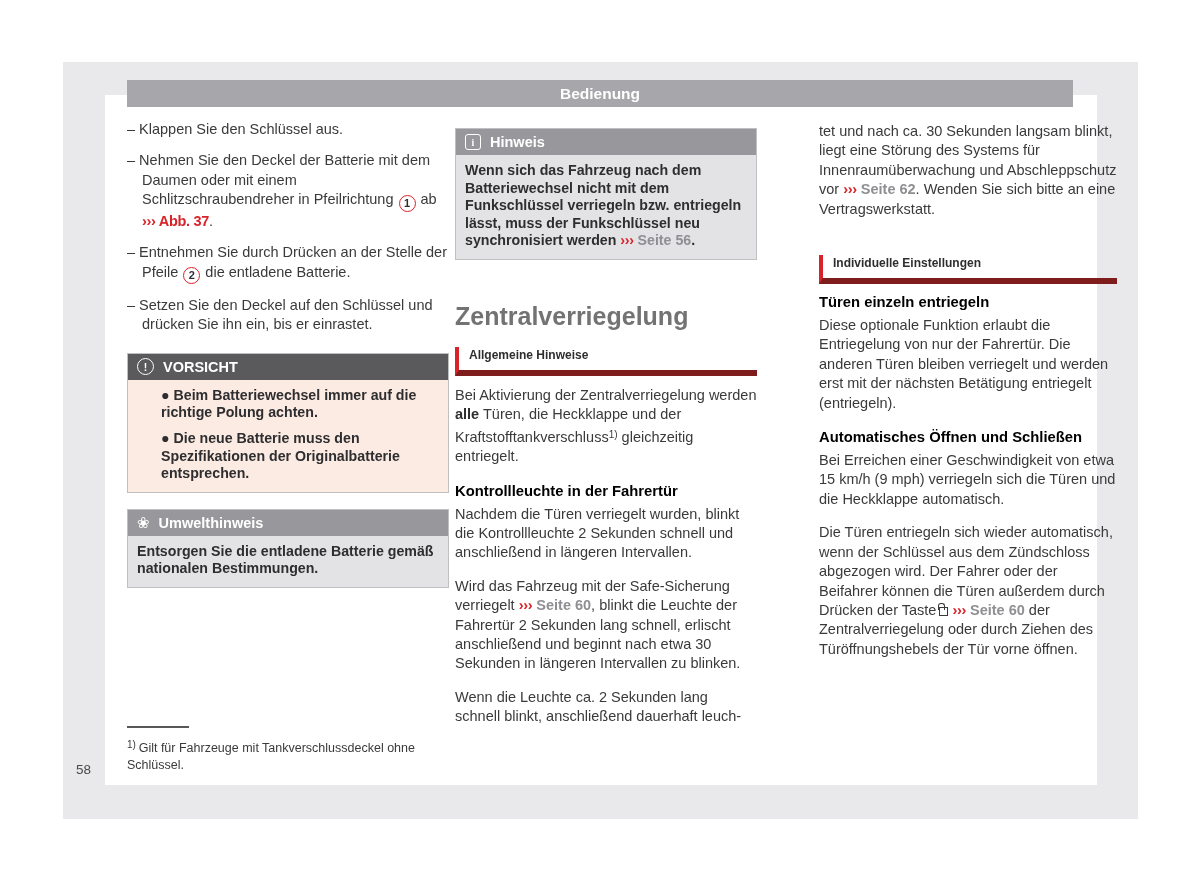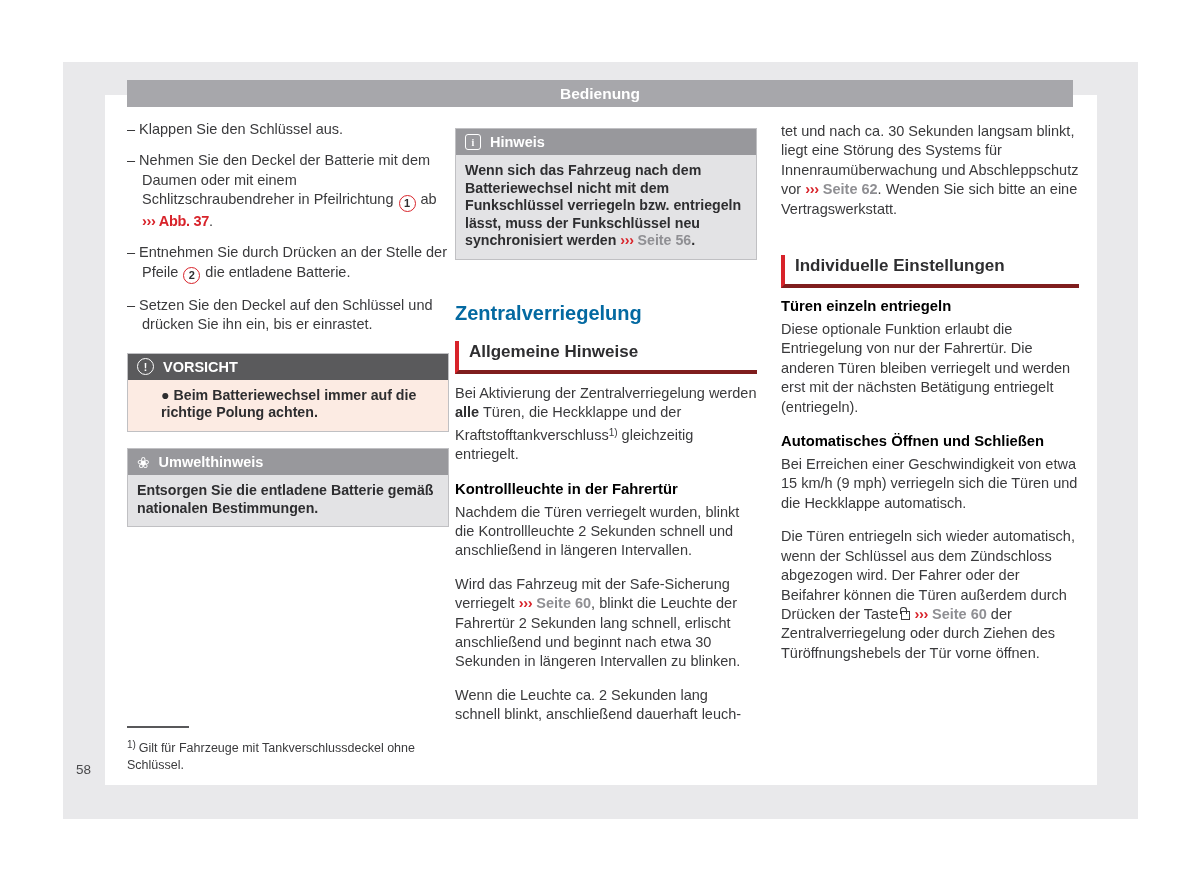--- a/index.html
+++ b/index.html
@@ -5,28 +5,28 @@
   html,body{margin:0;padding:0;background:#ffffff;}
   .canvas{position:relative;width:1200px;height:884px;background:#ffffff;overflow:hidden;
           font-family:"Liberation Sans","DejaVu Sans",sans-serif;color:#3a3a3c;}
   .gray-panel{position:absolute;left:63px;top:62px;width:1075px;height:757px;background:#e9e9eb;}
   .white-page{position:absolute;left:105px;top:95px;width:992px;height:690px;background:#ffffff;}
   .chapter-bar{position:absolute;left:127px;top:80px;width:946px;height:27px;background:#a7a7ab;
                color:#ffffff;font-weight:bold;font-size:15.5px;line-height:27px;text-align:center;}
   .col{position:absolute;top:120px;}
   .col1{left:127px;width:322px;}
   .col2{left:455px;width:302px;top:122px;}
-  .col3{left:781px;width:298px;top:122px;}
+  .col3{left:819px;width:298px;top:122px;}
   p,.para{margin:0 0 14px;font-size:14.5px;line-height:19.4px;color:#3a3a3c;}
   .step{margin-bottom:12px;padding-left:15px;text-indent:-15px;font-size:14.5px;line-height:19.4px;}
   .step::before{content:"– ";}
   .sub{font-weight:bold;font-size:14.8px;color:#000000;margin:16px 0 6px;}
-  .chapter-heading{font-size:20px;font-weight:bold;color:#0369a1;margin:42px 0 16px;}
-  .section-head{font-weight:bold;font-size:17px;color:#2e2e30;border-left:4px solid #d8232a;
-                border-bottom:4px solid #7f1d1d;padding:1px 0 8px 10px;margin:0 0 10px;}
+  .chapter-heading{font-size:25px;font-weight:bold;color:#737373;margin:42px 0 16px;}
+  .section-head{font-weight:bold;font-size:12px;color:#2e2e30;border-left:4px solid #d8232a;
+                border-bottom:6px solid #7f1d1d;padding:1px 0 8px 10px;margin:0 0 10px;}
   .note-box{border:1px solid #c0c0c3;margin-bottom:14px;}
   .note-head{height:26px;display:flex;align-items:center;gap:9px;padding:0 9px;color:#ffffff;
              font-weight:bold;font-size:14.5px;}
   .head-gray{background:#98989c;}
   .head-dark{background:#5a5a5c;}
   .note-body{padding:7px 9px 9px;font-weight:bold;font-size:14.2px;line-height:17.6px;color:#2e2e30;}
   .body-gray{background:#e3e3e5;}
   .body-pink{background:#fcebe3;}
   .vorsicht-item{margin-bottom:8px;margin-left:24px;}
   .vorsicht-item::before{content:"● ";}
@@ -69,20 +69,21 @@
     <div class="step"><span>Entnehmen Sie durch Drücken an der Stelle der Pfeile </span><span class="seg-circle">2</span><span> die entladene Batterie.</span></div>
     <div class="step"><span>Setzen Sie den Deckel auf den Schlüssel und drücken Sie ihn ein, bis er einrastet.</span></div>
 
     <div class="note-box" style="margin-top:18px;">
       <div class="note-head head-dark">
         <span class="icon-circle">!</span>
         <span>VORSICHT</span>
       </div>
       <div class="note-body body-pink">
         <div class="vorsicht-item">Beim Batteriewechsel immer auf die richtige Polung achten.</div>
+        <div class="vorsicht-item">Die neue Batterie muss den Spezifikationen der Originalbatterie entsprechen.</div>
       </div>
     </div>
 
     <div class="note-box" style="margin-top:16px;">
       <div class="note-head head-gray">
         <span class="icon-flower">❀</span>
         <span>Umwelthinweis</span>
       </div>
       <div class="note-body body-gray">
         <span>Entsorgen Sie die entladene Batterie gemäß nationalen Bestimmungen.</span>

